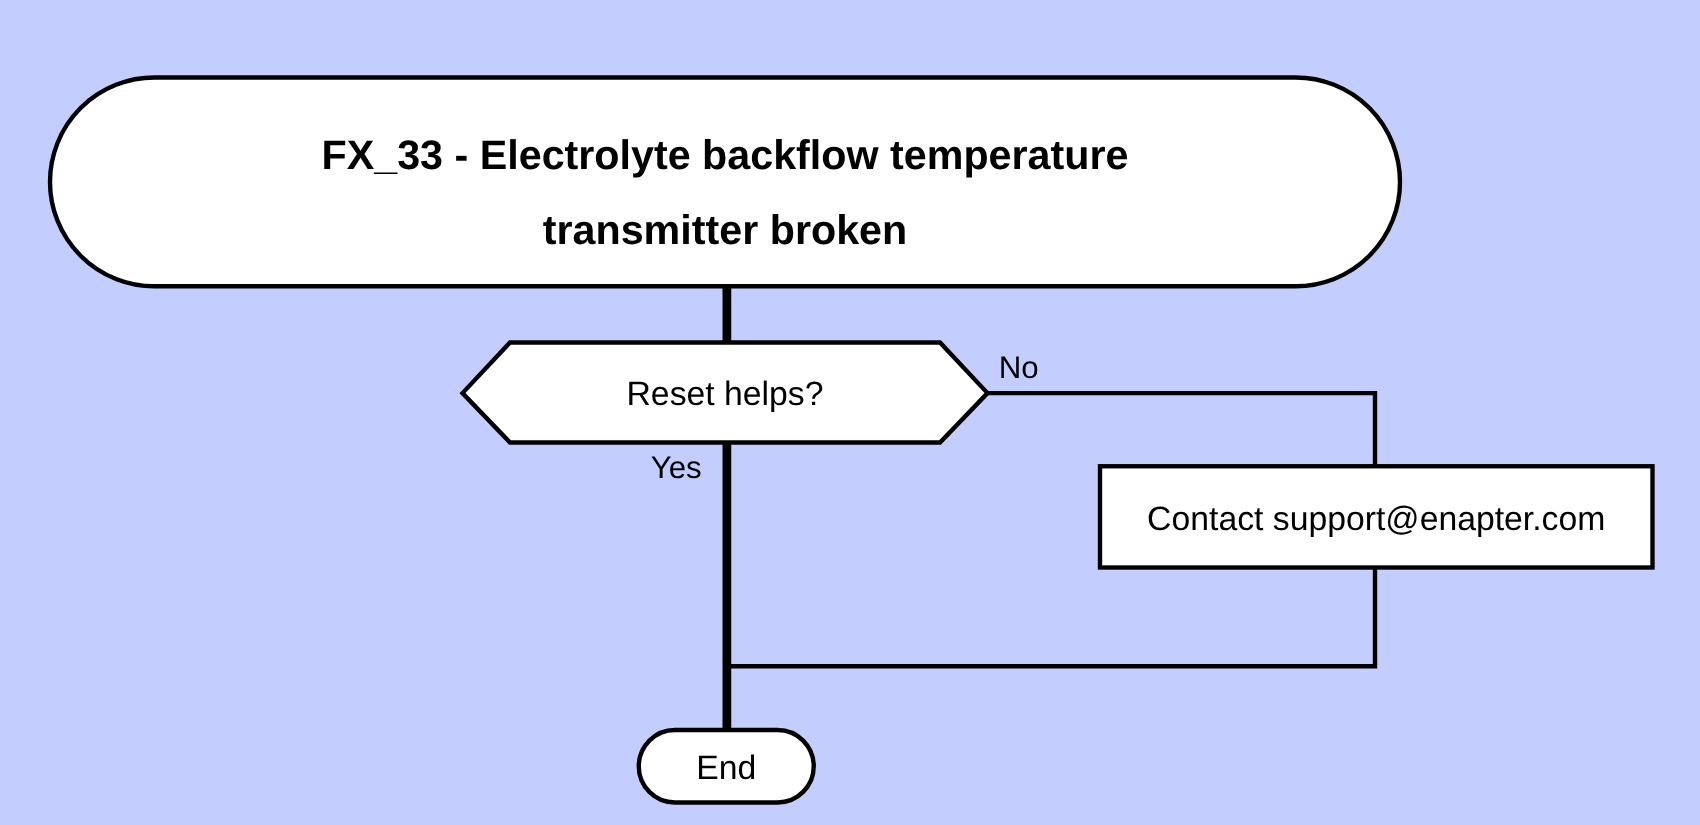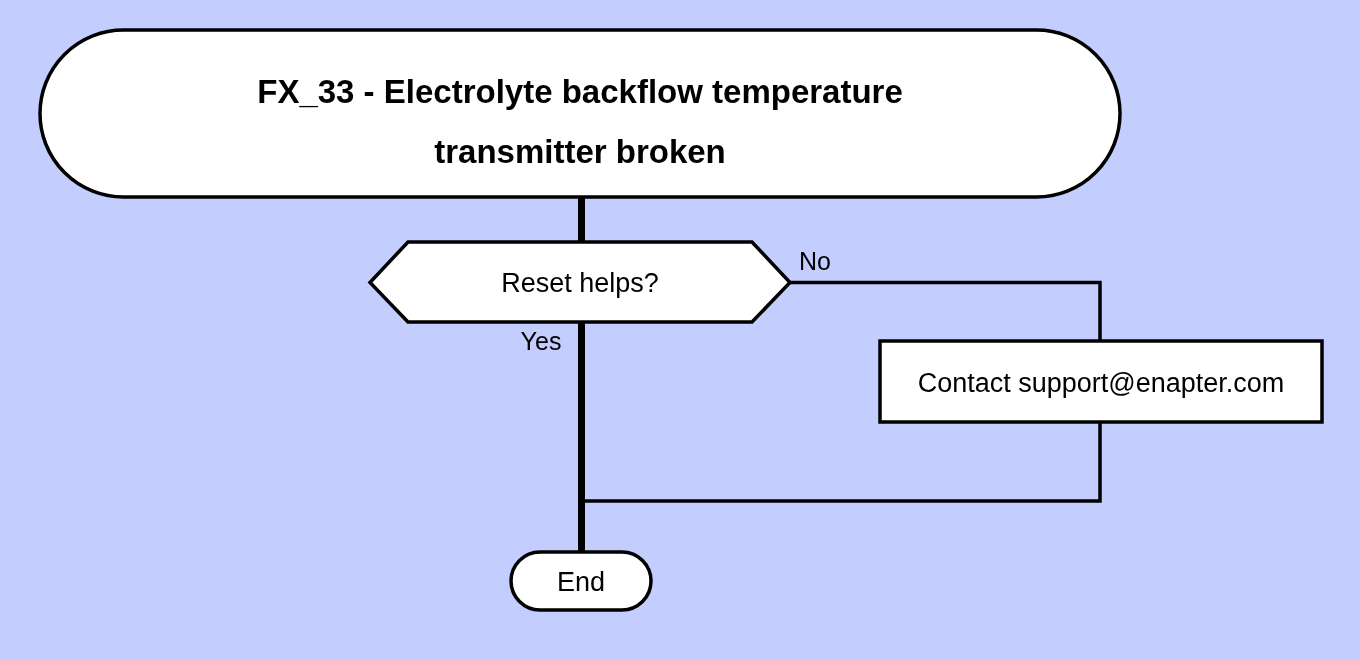--- a/index.html
+++ b/index.html
@@ -10,20 +10,21 @@
     width: 1360px;
     height: 660px;
     background: #c3cefe;
     font-family: "Liberation Sans", sans-serif;
     overflow: hidden;
   }
   #flowchart-root {
     position: relative;
     width: 1360px;
     height: 556px;
+    margin-top: 32px;
   }
   svg.flow-canvas {
     position: absolute;
     top: 0;
     left: 0;
     width: 1360px;
     height: 660px;
     display: block;
   }
   .node-fill   { fill: #ffffff; }

